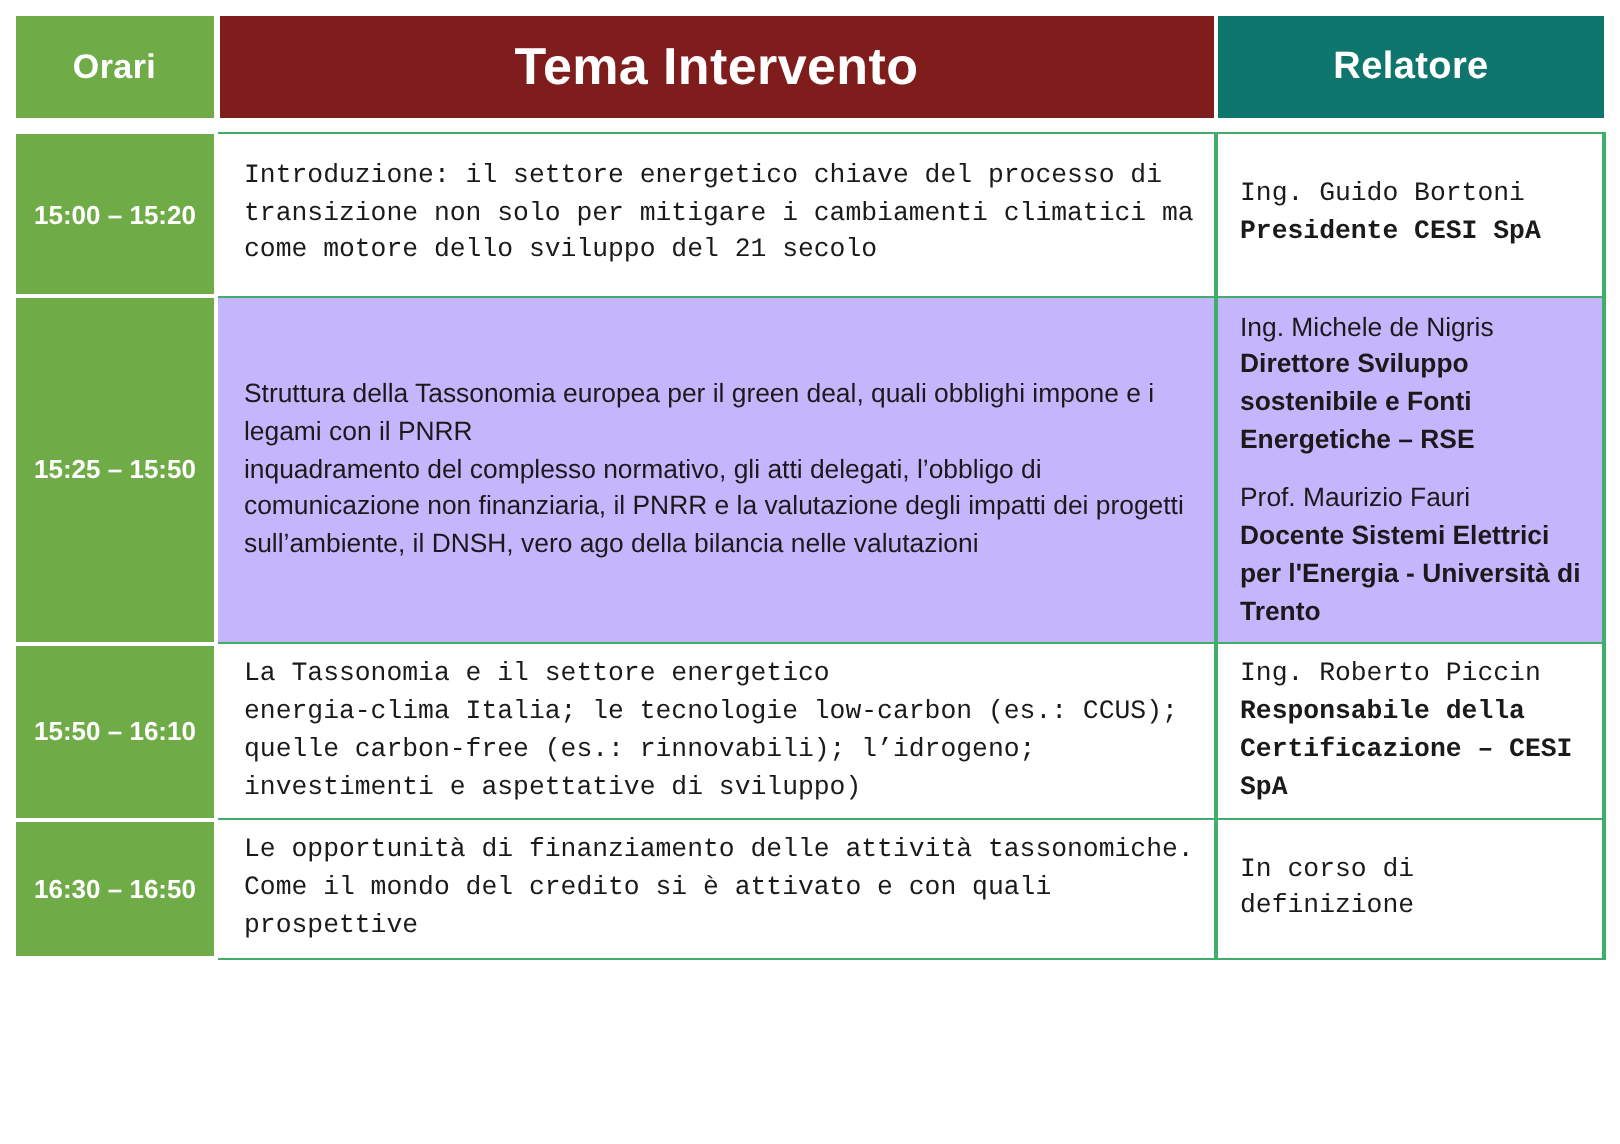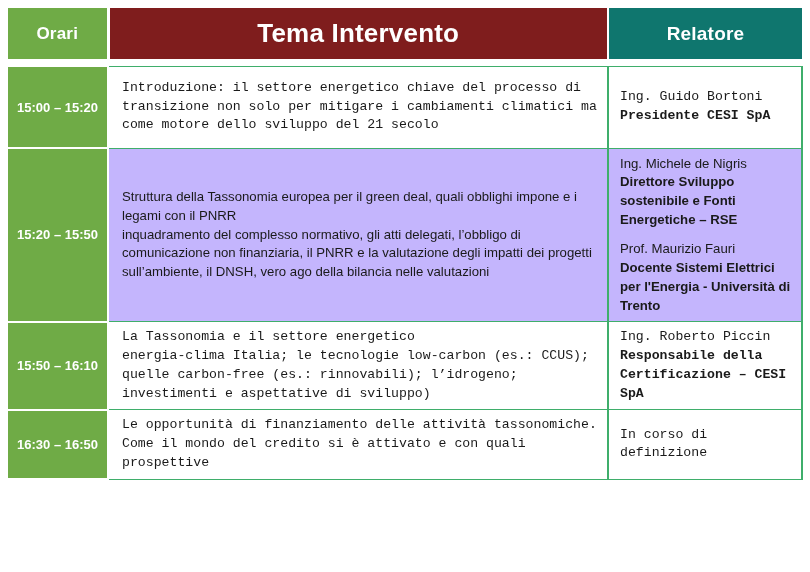--- a/index.html
+++ b/index.html
@@ -145,21 +145,21 @@
           <td class="time">15:00 – 15:20</td>
           <td class="topic">
             <span class="ln">Introduzione: il settore energetico chiave del processo di transizione non solo per mitigare i cambiamenti climatici ma come motore dello sviluppo del 21 secolo</span>
           </td>
           <td class="speaker">
             <span class="ln">Ing. Guido Bortoni</span>
             <span class="ln bold">Presidente CESI SpA</span>
           </td>
         </tr>
         <tr class="band" style="height: 140px;">
-          <td class="time">15:20 – 15:50</td>
+          <td class="time">15:25 – 15:50</td>
           <td class="topic">
             <span class="ln">Struttura della Tassonomia europea per il green deal, quali obblighi impone e i legami con il PNRR</span>
             <span class="ln">inquadramento del complesso normativo, gli atti delegati, l’obbligo di comunicazione non finanziaria, il PNRR e la valutazione degli impatti dei progetti sull’ambiente, il DNSH, vero ago della bilancia nelle valutazioni</span>
           </td>
           <td class="speaker">
             <span class="ln">Ing. Michele de Nigris</span>
             <span class="ln bold">Direttore Sviluppo sostenibile e Fonti Energetiche – RSE</span>
             <span class="spacer-line"></span>
             <span class="ln">Prof. Maurizio Fauri</span>
             <span class="ln bold">Docente Sistemi Elettrici per l'Energia - Università di Trento</span>

